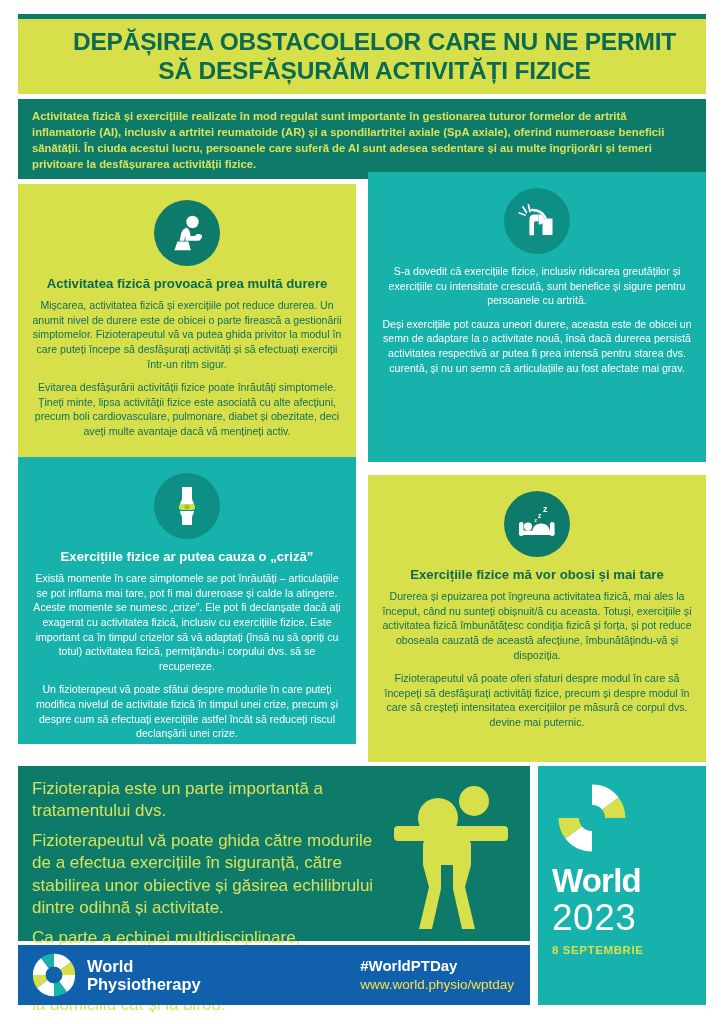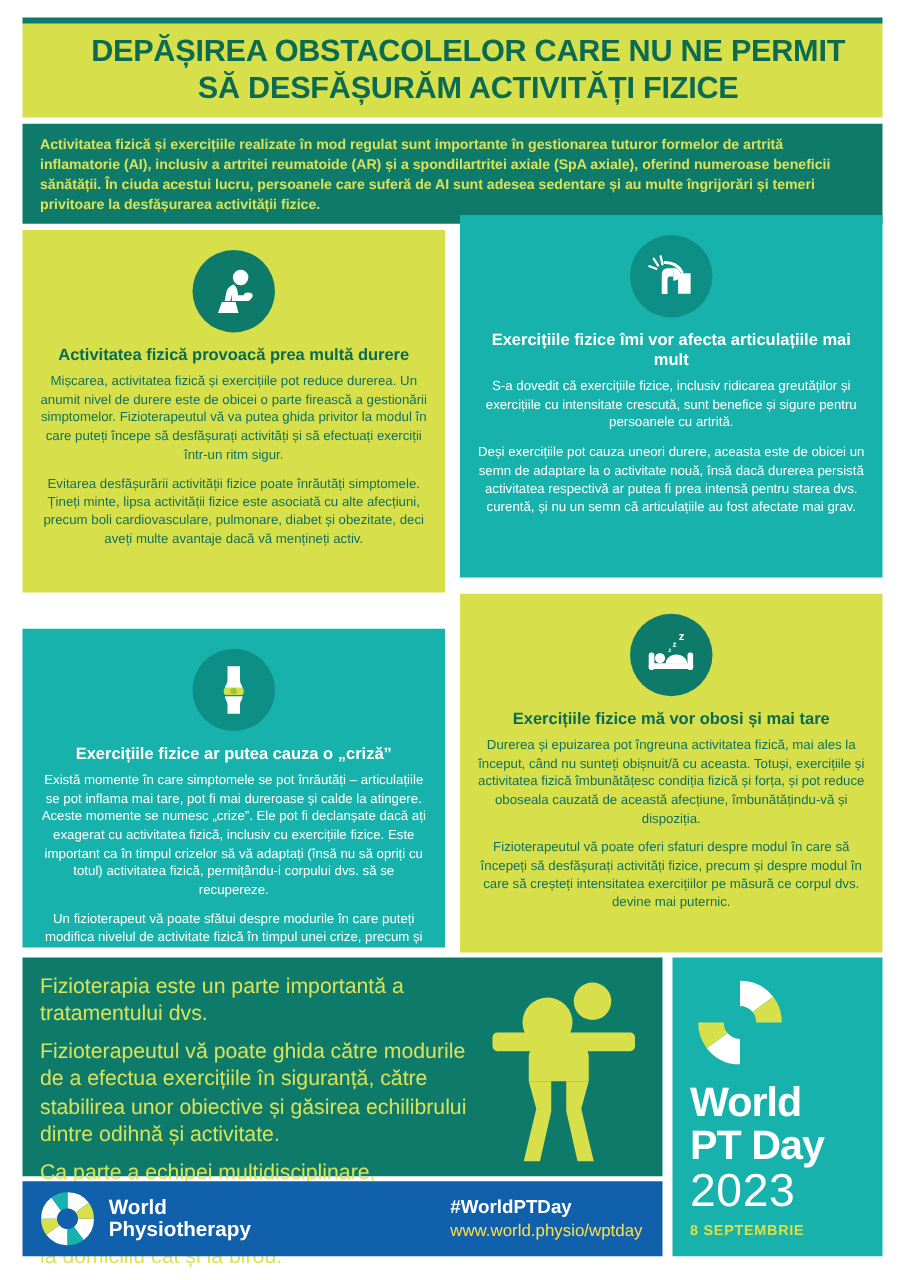--- a/index.html
+++ b/index.html
@@ -59,21 +59,21 @@
   .card {
     position: absolute;
     width: 338px;
     padding: 0 14px;
   }
   .card-lime { background: #d7e04a; }
   .card-teal { background: #17b2ac; }
 
   #card1 { left: 18px;  top: 184px; height: 290px; }
   #card2 { left: 368px; top: 172px; height: 290px; }
-  #card3 { left: 18px;  top: 503px; height: 255px; }
+  #card3 { left: 18px;  top: 457px; height: 287px; }
   #card4 { left: 368px; top: 475px; height: 287px; }
 
   .card-icon-wrap {
     display: flex; justify-content: center;
     padding-top: 16px; padding-bottom: 10px;
   }
   .icon-circle {
     width: 66px; height: 66px; border-radius: 50%;
     display: flex; align-items: center; justify-content: center;
   }
@@ -226,21 +226,20 @@
             <line x1="5.5" y1="15" x2="11" y2="17"></line>
             <line x1="14.5" y1="7" x2="16" y2="13.5"></line>
           </g>
           <path d="M18 12c7 0 11 3 13.5 7.5" stroke="#fff" stroke-width="2.4" fill="none" stroke-linecap="round"></path>
           <path d="M20 16.5c-2.8 0-4.6 2.2-4.6 5.3v15.4h4.6V25.5c0-1.5 .7-2.3 1.9-2.3h2.6v-6.7z" fill="#fff"></path>
           <path d="M24.6 16.2c3.2 0 5.6 2.2 5.6 5.2 0 3-2.4 5.2-5.6 5.2z" fill="#fff"></path>
           <path d="M28.5 20.5h10v16.5h-10z" fill="#fff"></path>
         </svg>
       </div>
     </div>
-    <div class="card-title">Exercițiile fizice îmi vor afecta articulațiile mai mult</div>
     <div class="card-body">
       <p>S-a dovedit că exercițiile fizice, inclusiv ridicarea greutăților și exercițiile cu intensitate crescută, sunt benefice și sigure pentru persoanele cu artrită.</p>
       <p>Deși exercițiile pot cauza uneori durere, aceasta este de obicei un semn de adaptare la o activitate nouă, însă dacă durerea persistă activitatea respectivă ar putea fi prea intensă pentru starea dvs. curentă, și nu un semn că articulațiile au fost afectate mai grav.</p>
     </div>
   </div>
 
   <div class="card card-teal" id="card3">
     <div class="card-icon-wrap">
       <div class="icon-circle on-teal">
         <svg width="44" height="44" viewBox="0 0 44 44">
@@ -301,21 +300,20 @@
       <path d="M94 50a44 44 0 0 1-17 35L61 63A17 17 0 0 0 67 50z" fill="#17b2ac"></path>
       <path d="M50 94a44 44 0 0 1-35-17l22-16A17 17 0 0 0 50 67z" fill="#ffffff"></path>
       <path d="M6 50a44 44 0 0 1 17-35l16 22A17 17 0 0 0 33 50z" fill="#17b2ac"></path>
       <path d="M85 23a44 44 0 0 1 9 27H67a17 17 0 0 0-4-11z" fill="#d7e04a"></path>
       <path d="M15 77a44 44 0 0 1-9-27h27a17 17 0 0 0 4 11z" fill="#d7e04a"></path>
       <circle cx="50" cy="50" r="46" fill="none" stroke="#17b2ac" stroke-width="1"></circle>
       <path d="M50 6a44 44 0 0 1 35 17" fill="none"></path>
       <circle cx="50" cy="50" r="17" fill="#17b2ac"></circle>
     </svg>
     <div class="wptd-world">World</div>
-    <div class="wptd-ptday">PT Day</div>
     <div class="wptd-year">2023</div>
     <div class="wptd-date">8 SEPTEMBRIE</div>
   </div>
 
   <div class="footer">
     <svg class="footer-logo-mark" viewBox="0 0 100 100">
       <circle cx="50" cy="50" r="46" fill="#1160ac"></circle>
       <path d="M50 4a46 46 0 0 1 37 18l-23 17A18 18 0 0 0 50 32z" fill="#ffffff"></path>
       <path d="M96 50a46 46 0 0 1-18 37L61 64A18 18 0 0 0 68 50z" fill="#ffffff"></path>
       <path d="M50 96a46 46 0 0 1-37-18l23-17A18 18 0 0 0 50 68z" fill="#ffffff"></path>

